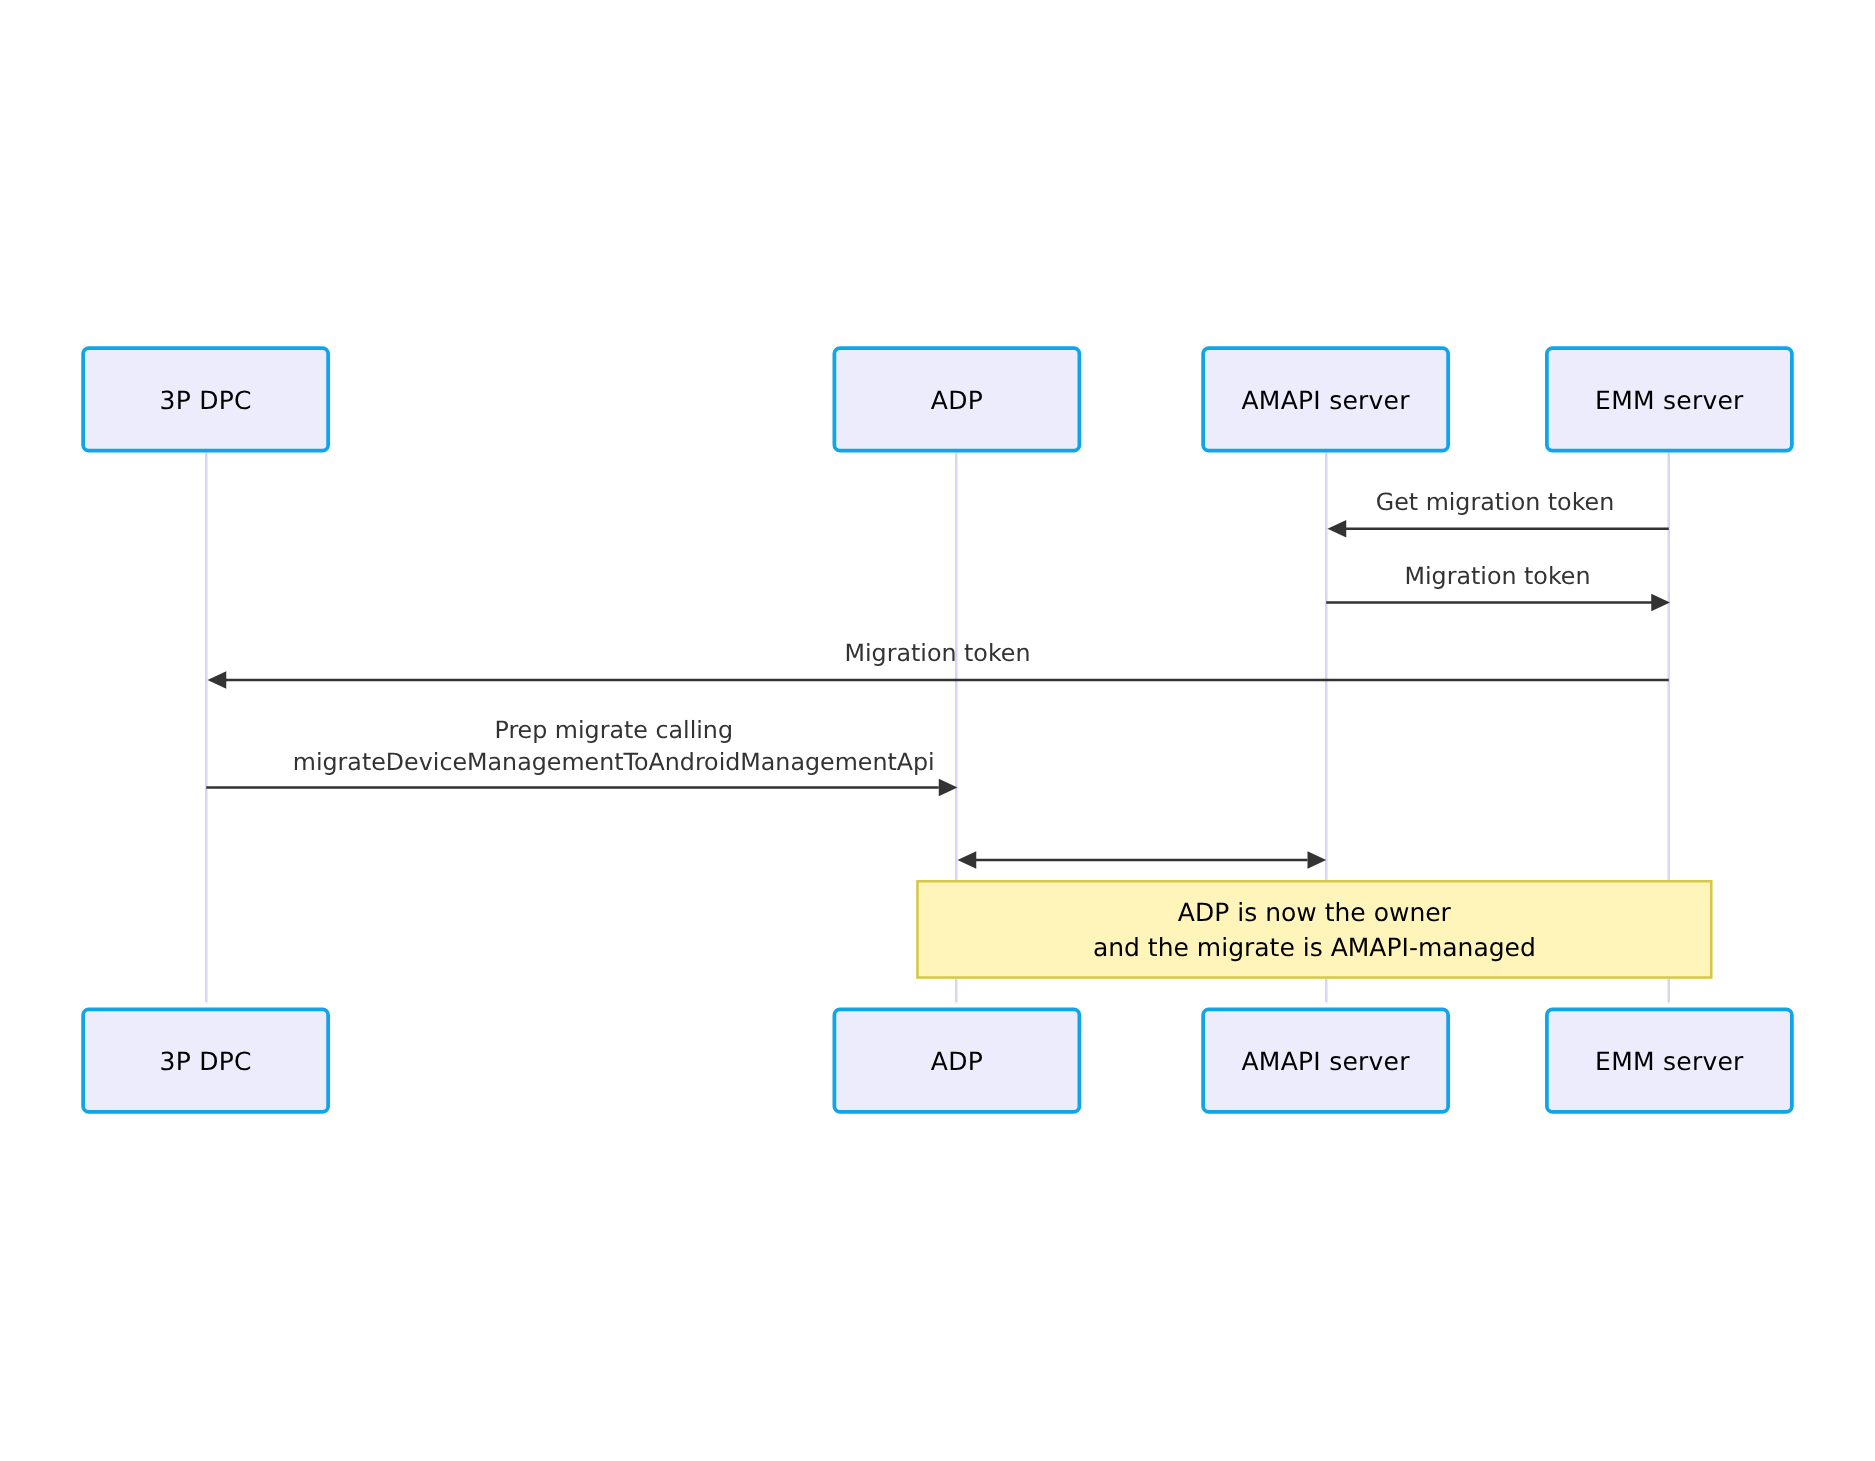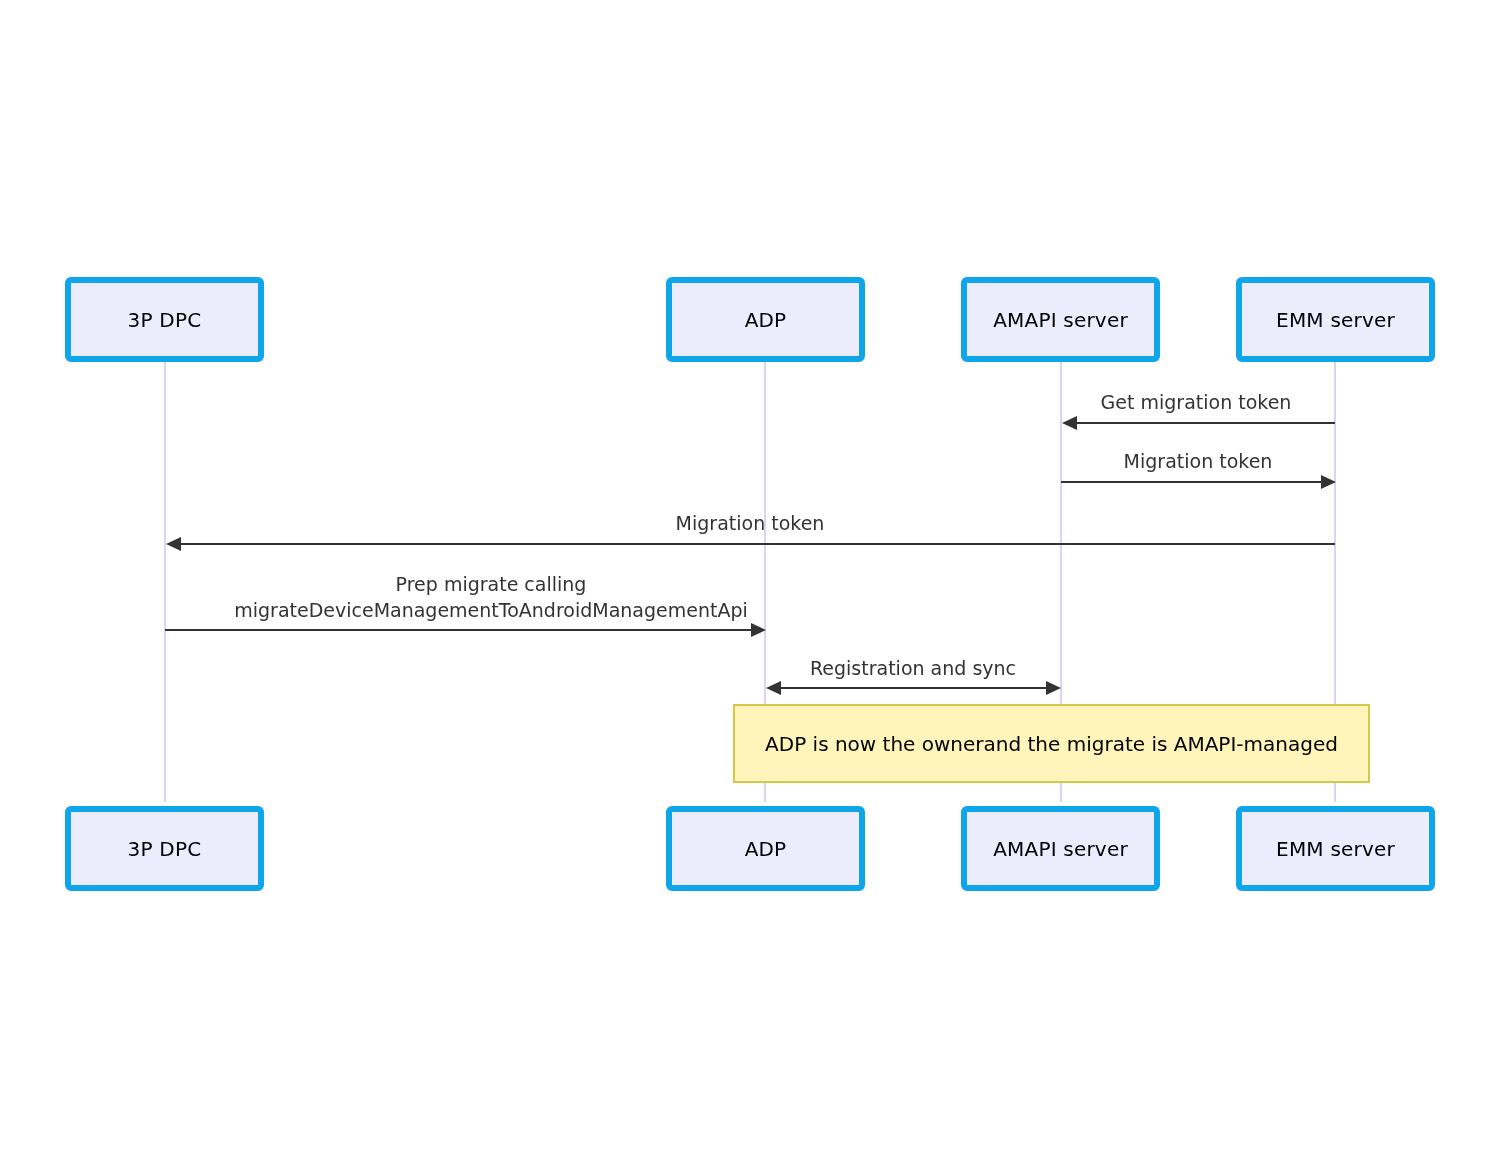--- a/index.html
+++ b/index.html
@@ -21,21 +21,21 @@
     top: 0;
     width: 1500px;
     height: 1169px;
   }
 
   
   .participant {
     position: absolute;
     box-sizing: border-box;
     background: #ececfd;
-    border: 6px solid #0ea5e9;
+    border: 3px solid #0ea5e9;
     border-radius: 6px;
     display: flex;
     align-items: center;
     justify-content: center;
     color: #000000;
     font-size: 20px;
     letter-spacing: 0.2px;
     z-index: 4;
   }
 
@@ -82,21 +82,21 @@
     border-right: 15px solid #333333;
   }
 
   
   .note {
     position: absolute;
     box-sizing: border-box;
     background: #fff5bb;
     border: 2px solid #d4c84a;
     display: flex;
-    flex-direction: row;
+    flex-direction: column;
     align-items: center;
     justify-content: center;
     color: #000000;
     font-size: 20px;
     line-height: 28px;
     text-align: center;
     z-index: 5;
   }
 </style>
 </head>
@@ -132,21 +132,20 @@
 
   <div class="msg-label" style="left:165px; top:510px; width:1170px;">Migration token</div>
   <div class="arrow-line" style="left:169px; top:543px; width:1166px;"></div>
   <div class="arrow-head left" style="left:166px; top:537px;"></div>
 
   <div class="msg-label" style="left:165px; top:571px; width:600px;padding-left:26px;">Prep migrate calling
 migrateDeviceManagementToAndroidManagementApi</div>
   <div class="arrow-line" style="left:165px; top:629px; width:586px;"></div>
   <div class="arrow-head right" style="left:751px; top:623px;"></div>
 
-  <div class="msg-label" style="left:765px; top:655px; width:296px;">Registration and sync</div>
   <div class="arrow-line" style="left:769px; top:687px; width:277px;"></div>
   <div class="arrow-head left" style="left:766px; top:681px;"></div>
   <div class="arrow-head right" style="left:1046px; top:681px;"></div>
 
   <div class="note" style="left:733px; top:704px; width:637px; height:79px;">
     <span>ADP is now the owner</span>
     <span>and the migrate is AMAPI-managed</span>
   </div>
 
   <div class="participant" style="left:65px; top:806px; width:199px; height:85px;">

